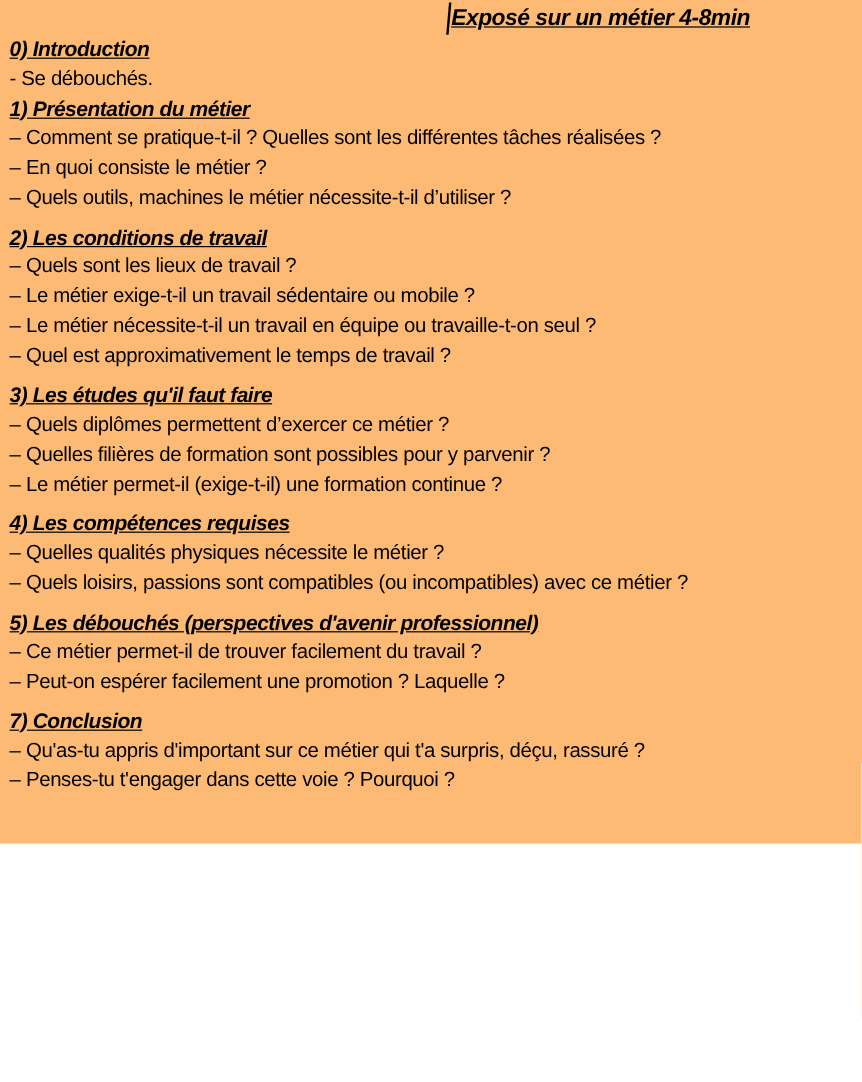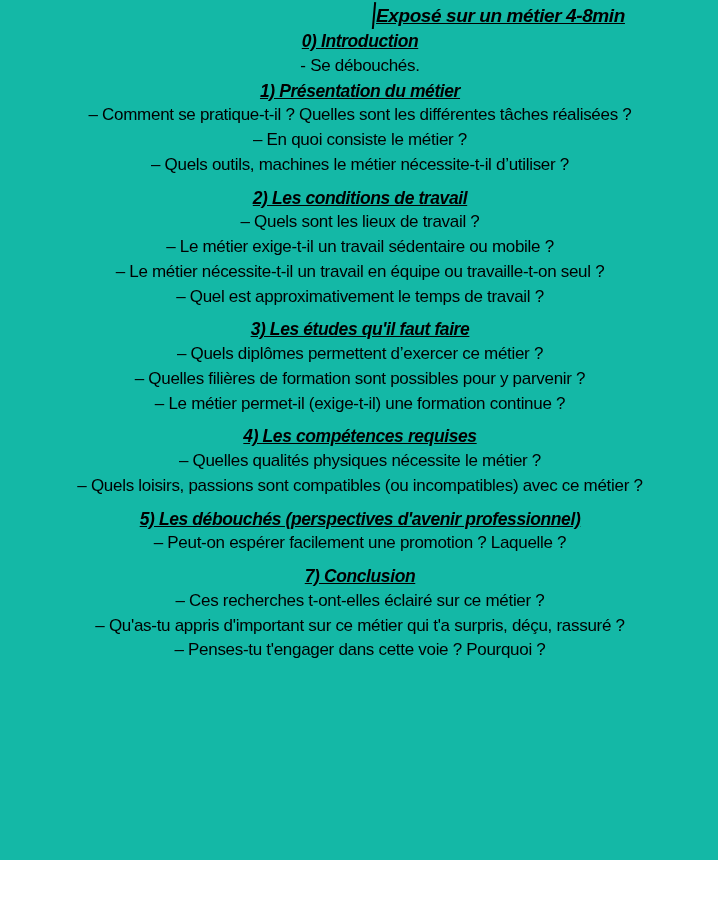--- a/index.html
+++ b/index.html
@@ -10,23 +10,23 @@
   body {
     width: 718px;
     height: 902px;
     overflow: hidden;
     font-family: "Liberation Sans", sans-serif;
     color: #000000;
   }
   .doc {
     box-sizing: border-box;
     width: 718px;
-    height: 860px;
+    height: 703px;
     padding: 3px 6px 0 8px;
-    background: #14b8a6;
+    background: #fdba74;
   }
   .title-line {
     position: relative;
     height: 26px;
     line-height: 26px;
     padding-left: 368px;
     white-space: nowrap;
   }
   .title {
     font-weight: bold;
@@ -37,21 +37,21 @@
   }
   .caret {
     position: absolute;
     left: 365px;
     top: -1px;
     width: 1.6px;
     height: 27px;
     background: #000000;
     transform: rotate(5deg);
   }
-  .section { margin: 0; text-align: center; }
+  .section { margin: 0; }
   .section.gap { margin-top: 8px; }
   .heading {
     height: 24.75px;
     line-height: 24.75px;
     font-size: 17.5px;
     font-weight: bold;
     font-style: italic;
     text-decoration: underline;
     letter-spacing: -0.4px;
     white-space: nowrap;
@@ -102,24 +102,24 @@
   </div>
 
   <div class="section gap">
     <div class="heading">4) Les compétences requises</div>
     <div class="line">– Quelles qualités physiques nécessite le métier ?</div>
     <div class="line">– Quels loisirs, passions sont compatibles (ou incompatibles) avec ce métier ?</div>
   </div>
 
   <div class="section gap">
     <div class="heading">5) Les débouchés (perspectives d'avenir professionnel)</div>
+    <div class="line">– Ce métier permet-il de trouver facilement du travail ?</div>
     <div class="line">– Peut-on espérer facilement une promotion ? Laquelle ?</div>
   </div>
 
 
   <div class="section gap">
     <div class="heading">7) Conclusion</div>
-    <div class="line">– Ces recherches t-ont-elles éclairé sur ce métier ?</div>
     <div class="line">– Qu'as-tu appris d'important sur ce métier qui t'a surpris, déçu, rassuré ?</div>
     <div class="line">– Penses-tu t'engager dans cette voie ? Pourquoi ?</div>
   </div>
 
 </div>
 
 </body></html>

